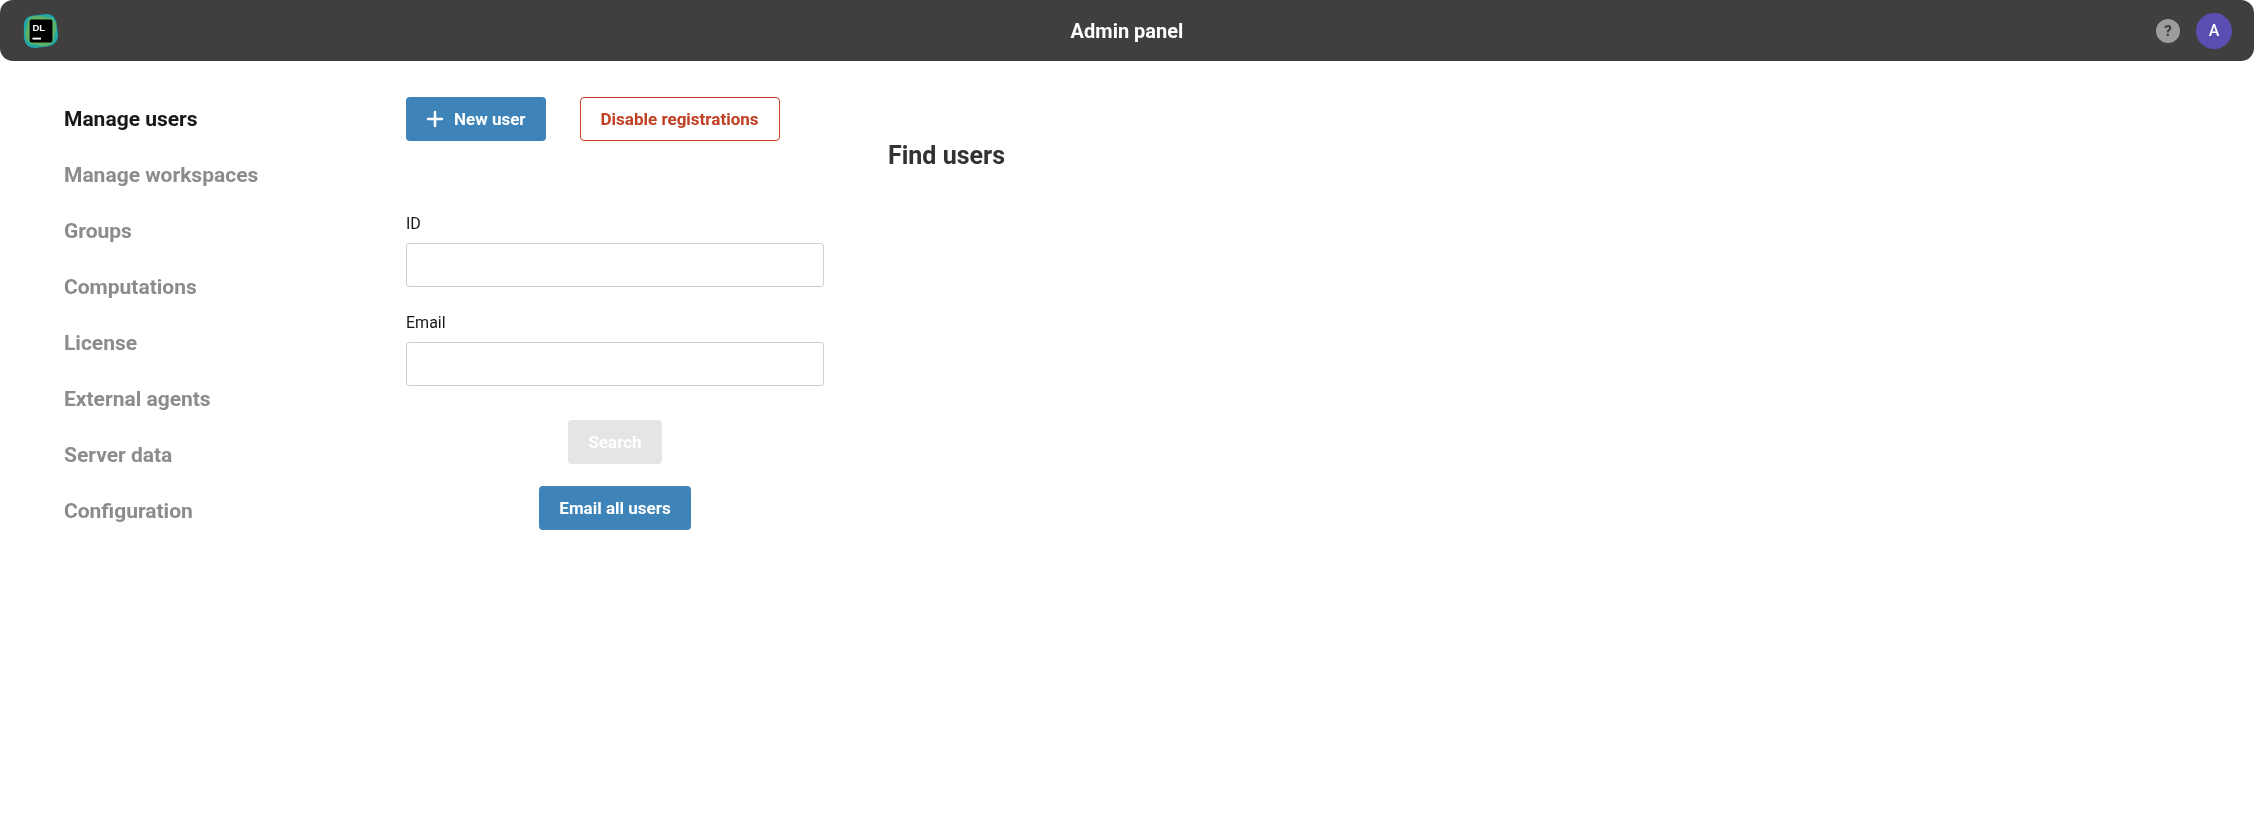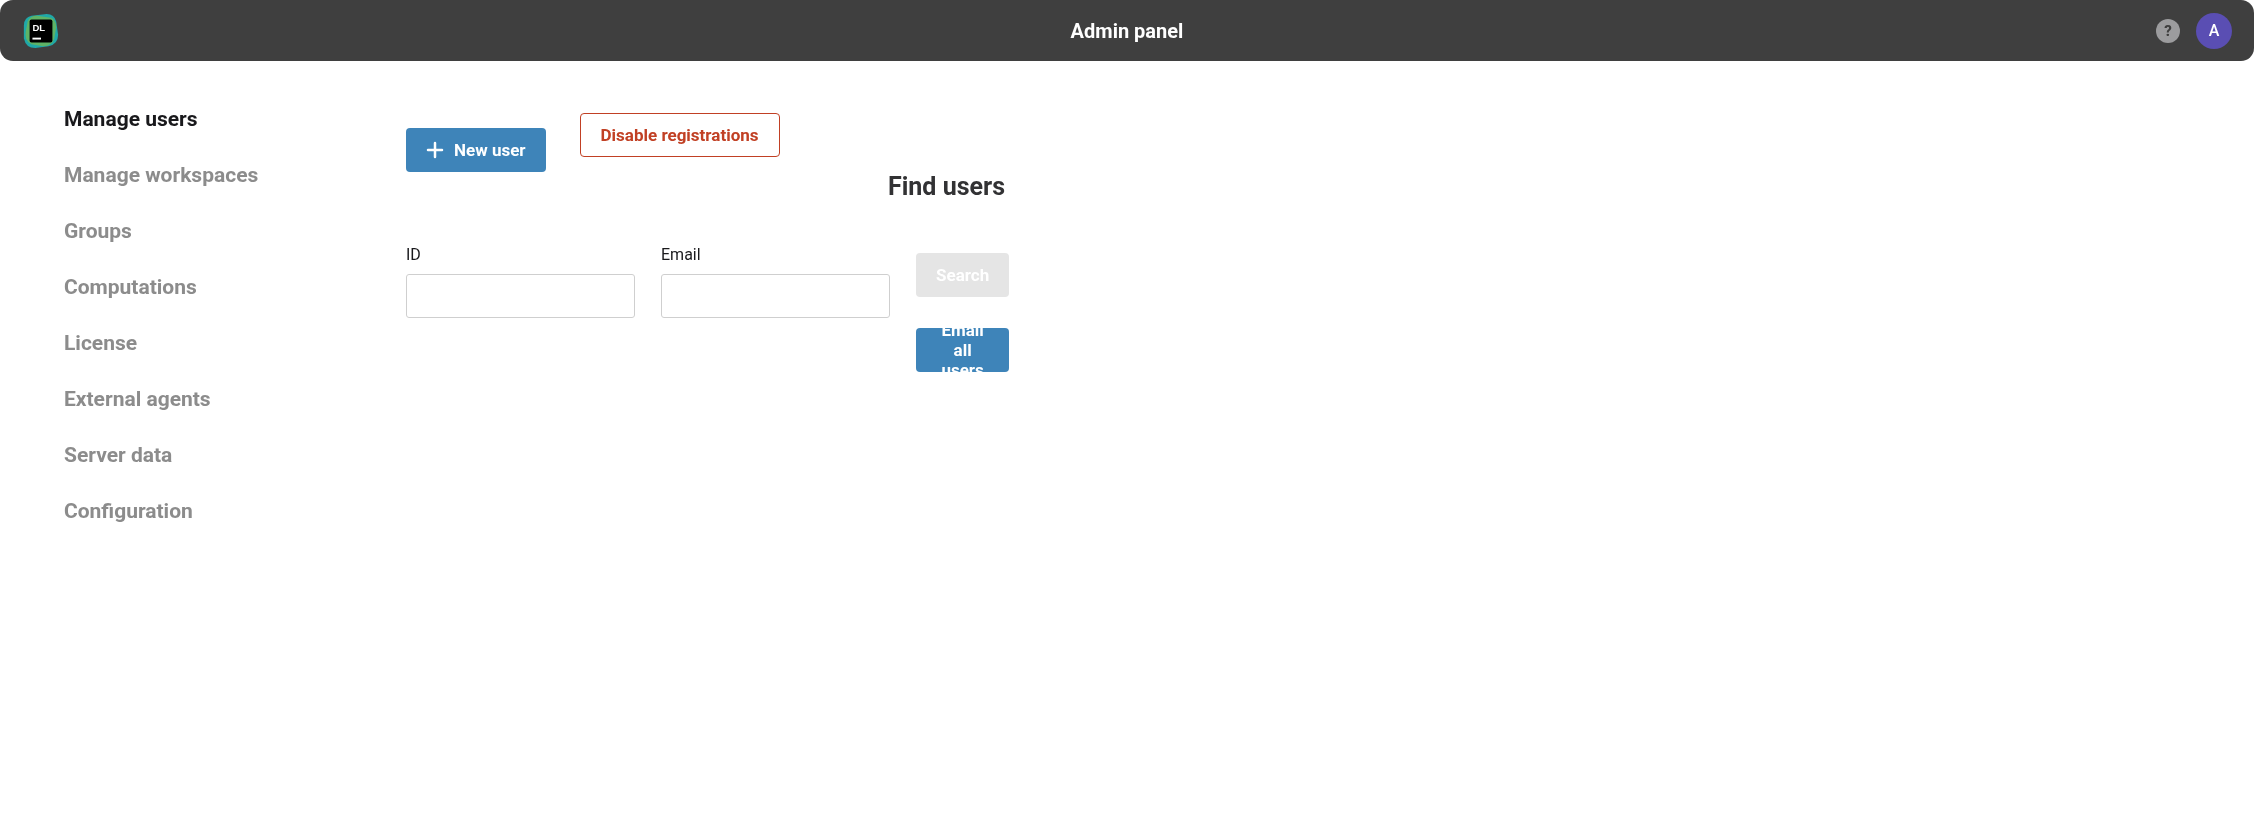--- a/index.html
+++ b/index.html
@@ -108,21 +108,20 @@
       border-radius: 4px;
       font-size: 17px;
       font-weight: 700;
       cursor: pointer;
       border: none;
       font-family: inherit;
     }
     .btn-primary {
       background: #3e84b9;
       color: #ffffff;
-      margin-top: 31px;
     }
     .btn-danger-outline {
       background: #ffffff;
       color: #c14024;
       border: 1px solid #c14024;
     }
     .btn-disabled {
       background: #e5e5e5;
       color: #ffffff;
       cursor: default;
@@ -134,21 +133,21 @@
     }
     .section-title {
       font-size: 25px;
       font-weight: 700;
       color: #323234;
       margin-left: 482px;
     }
     .form {
       margin-top: 44px;
       display: flex;
-      flex-direction: row;
+      flex-direction: column;
       gap: 26px;
       width: 418px;
     }
     .form-group {
       display: flex;
       flex-direction: column;
       gap: 10px;
     }
     .form-label {
       font-size: 16px;
@@ -158,21 +157,22 @@
       height: 44px;
       border: 1px solid #cfcfcf;
       border-radius: 3px;
       padding: 0 12px;
       font-size: 16px;
       font-family: inherit;
     }
     .form-actions {
       display: flex;
       flex-direction: column;
-      align-items: flex-end;
+      gap: 22px;
+      align-items: center;
       margin-top: 8px;
     }
   </style>
 </head>
 <body>
 
 <div class="header">
   <div class="logo">
     <svg viewBox="0 0 40 40">
       <path d="M 2 14 Q 2 6 10 4 L 26 2 Q 34 2 36 10 L 38 24 Q 38 34 28 36 L 14 38 Q 4 38 2 28 Z" fill="#1fa8a8"></path>

